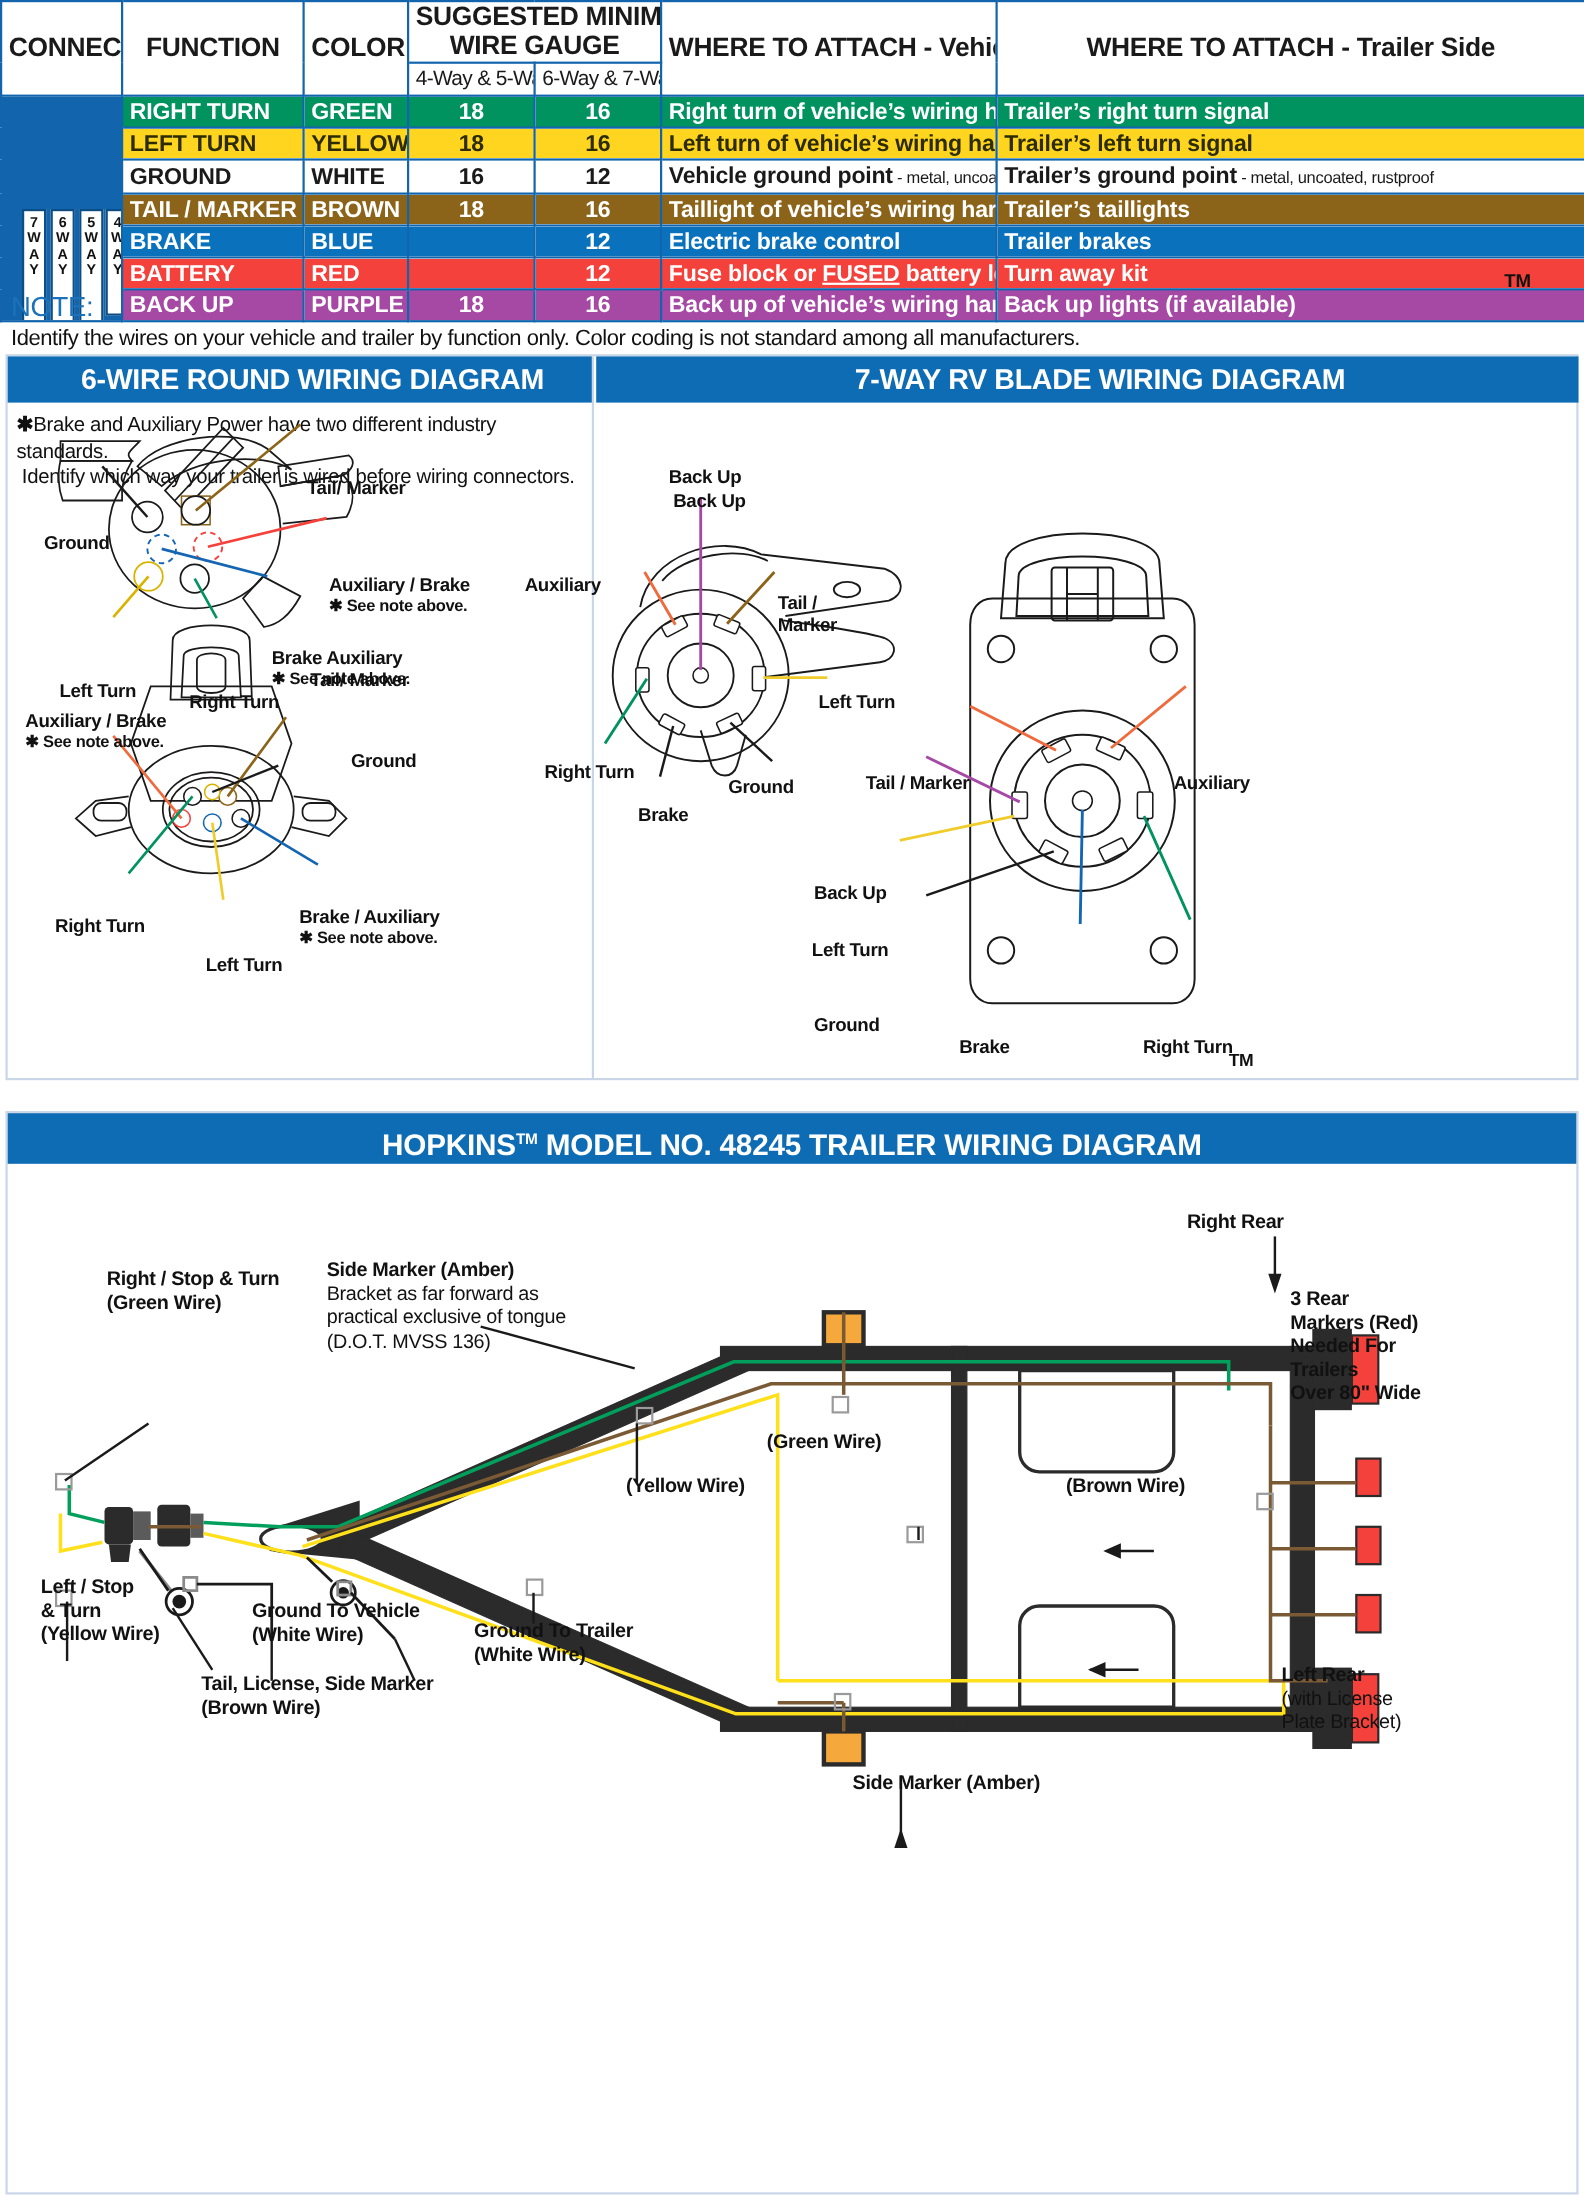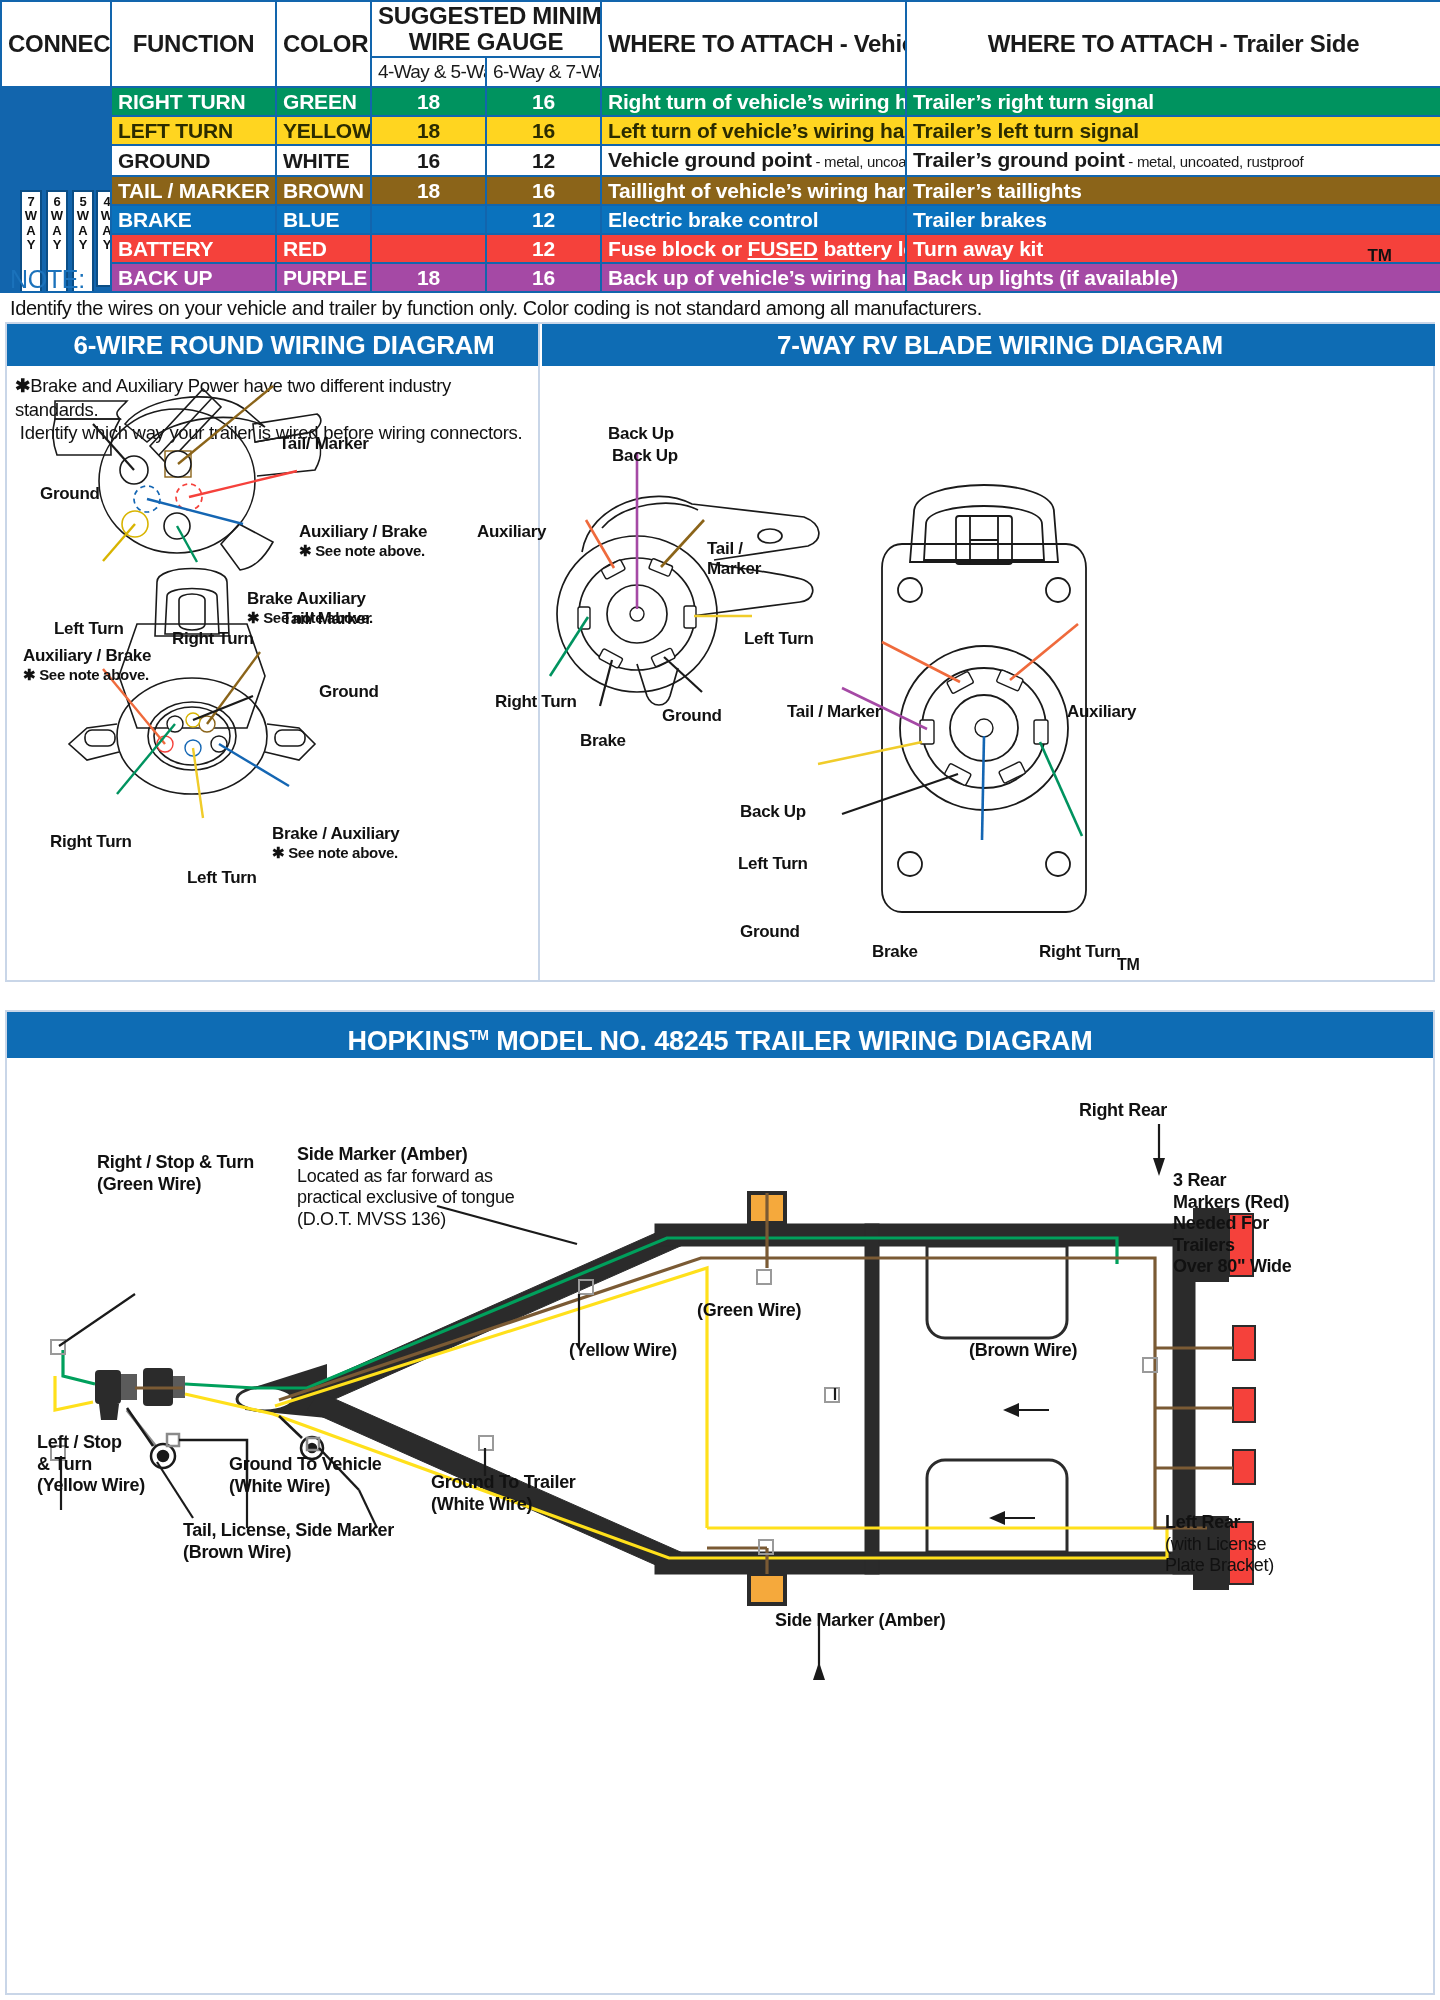--- a/index.html
+++ b/index.html
@@ -578,21 +578,21 @@
 
     <div class="hlbl" style="left:1072px; top:88px;">Right Rear</div>
 
     <div class="hlbl" style="left:90px; top:140px;">
       <span>Right / Stop &amp; Turn</span><br>
       <span>(Green Wire)</span>
     </div>
 
     <div class="hlbl" style="left:290px; top:132px;">
       <span>Side Marker (Amber)</span>
-      <span class="r">Located as far forward as</span>
+      <span class="r">Bracket as far forward as</span>
       <span class="r">practical exclusive of tongue</span>
       <span class="r">(D.O.T. MVSS 136)</span>
     </div>
 
     <div class="hlbl" style="left:1166px; top:158px;">
       <span>3 Rear</span><br>
       <span>Markers (Red)</span><br>
       <span>Needed For</span><br>
       <span>Trailers</span><br>
       <span>Over 80" Wide</span>

